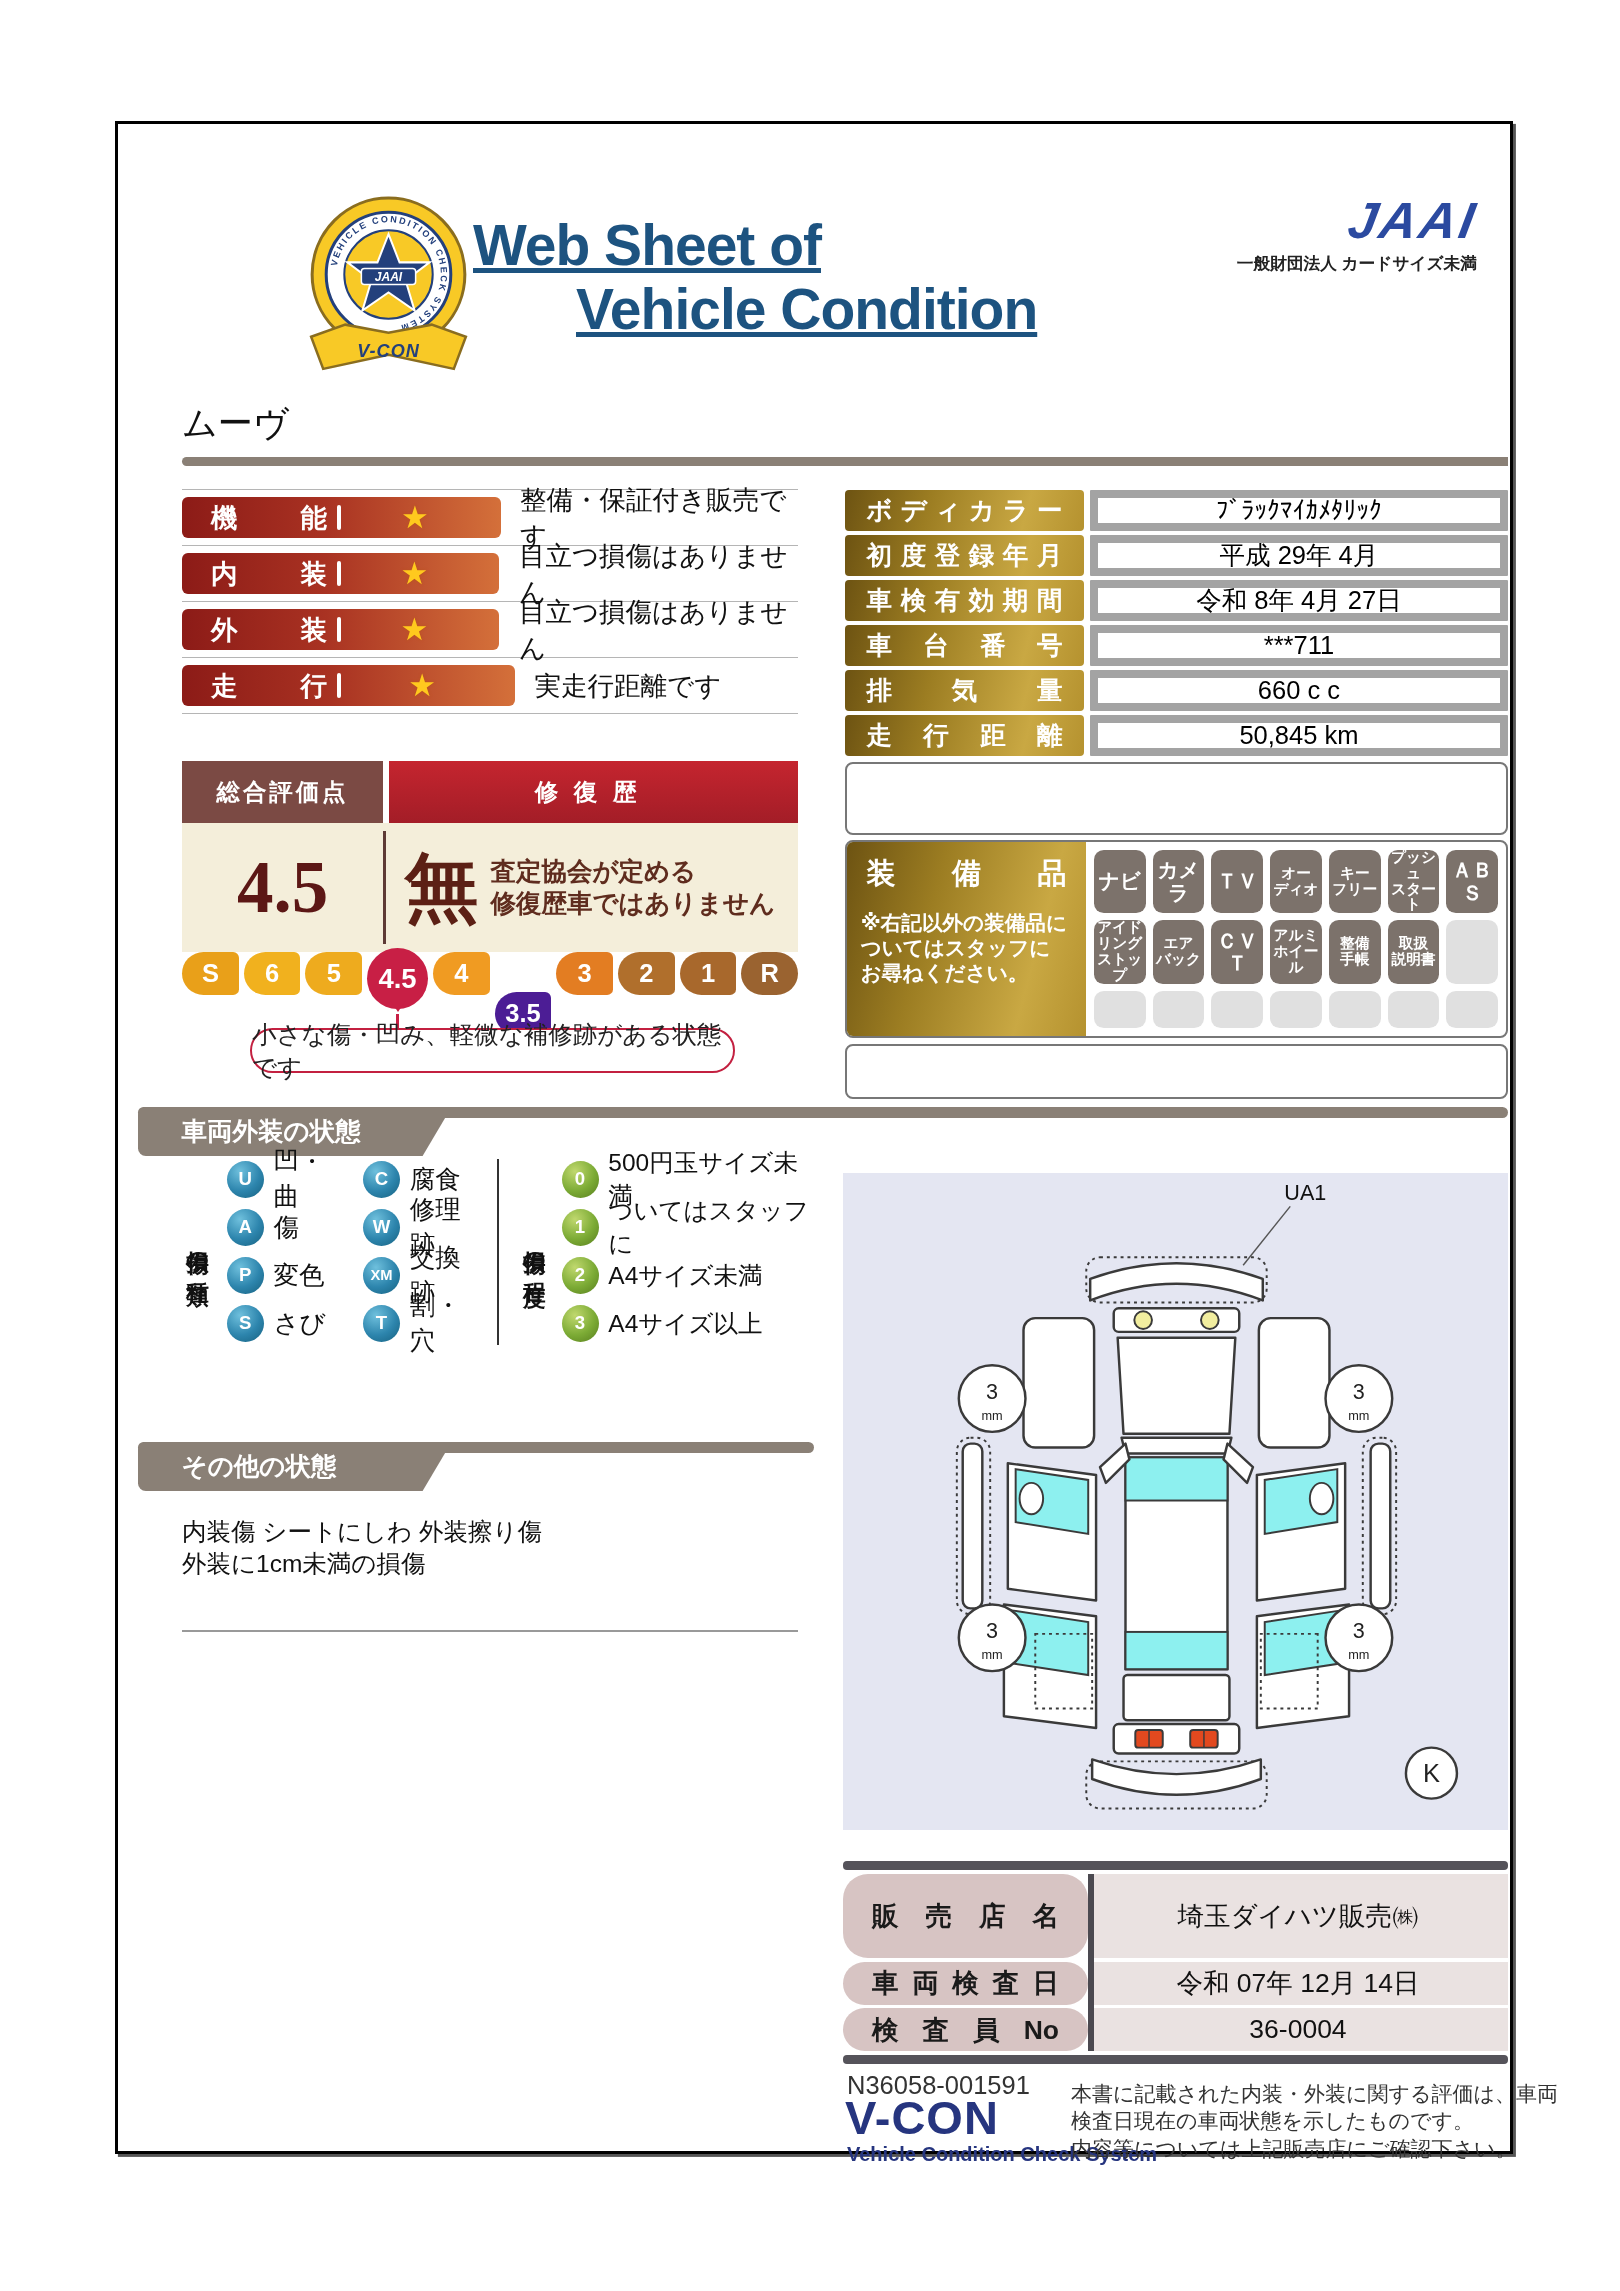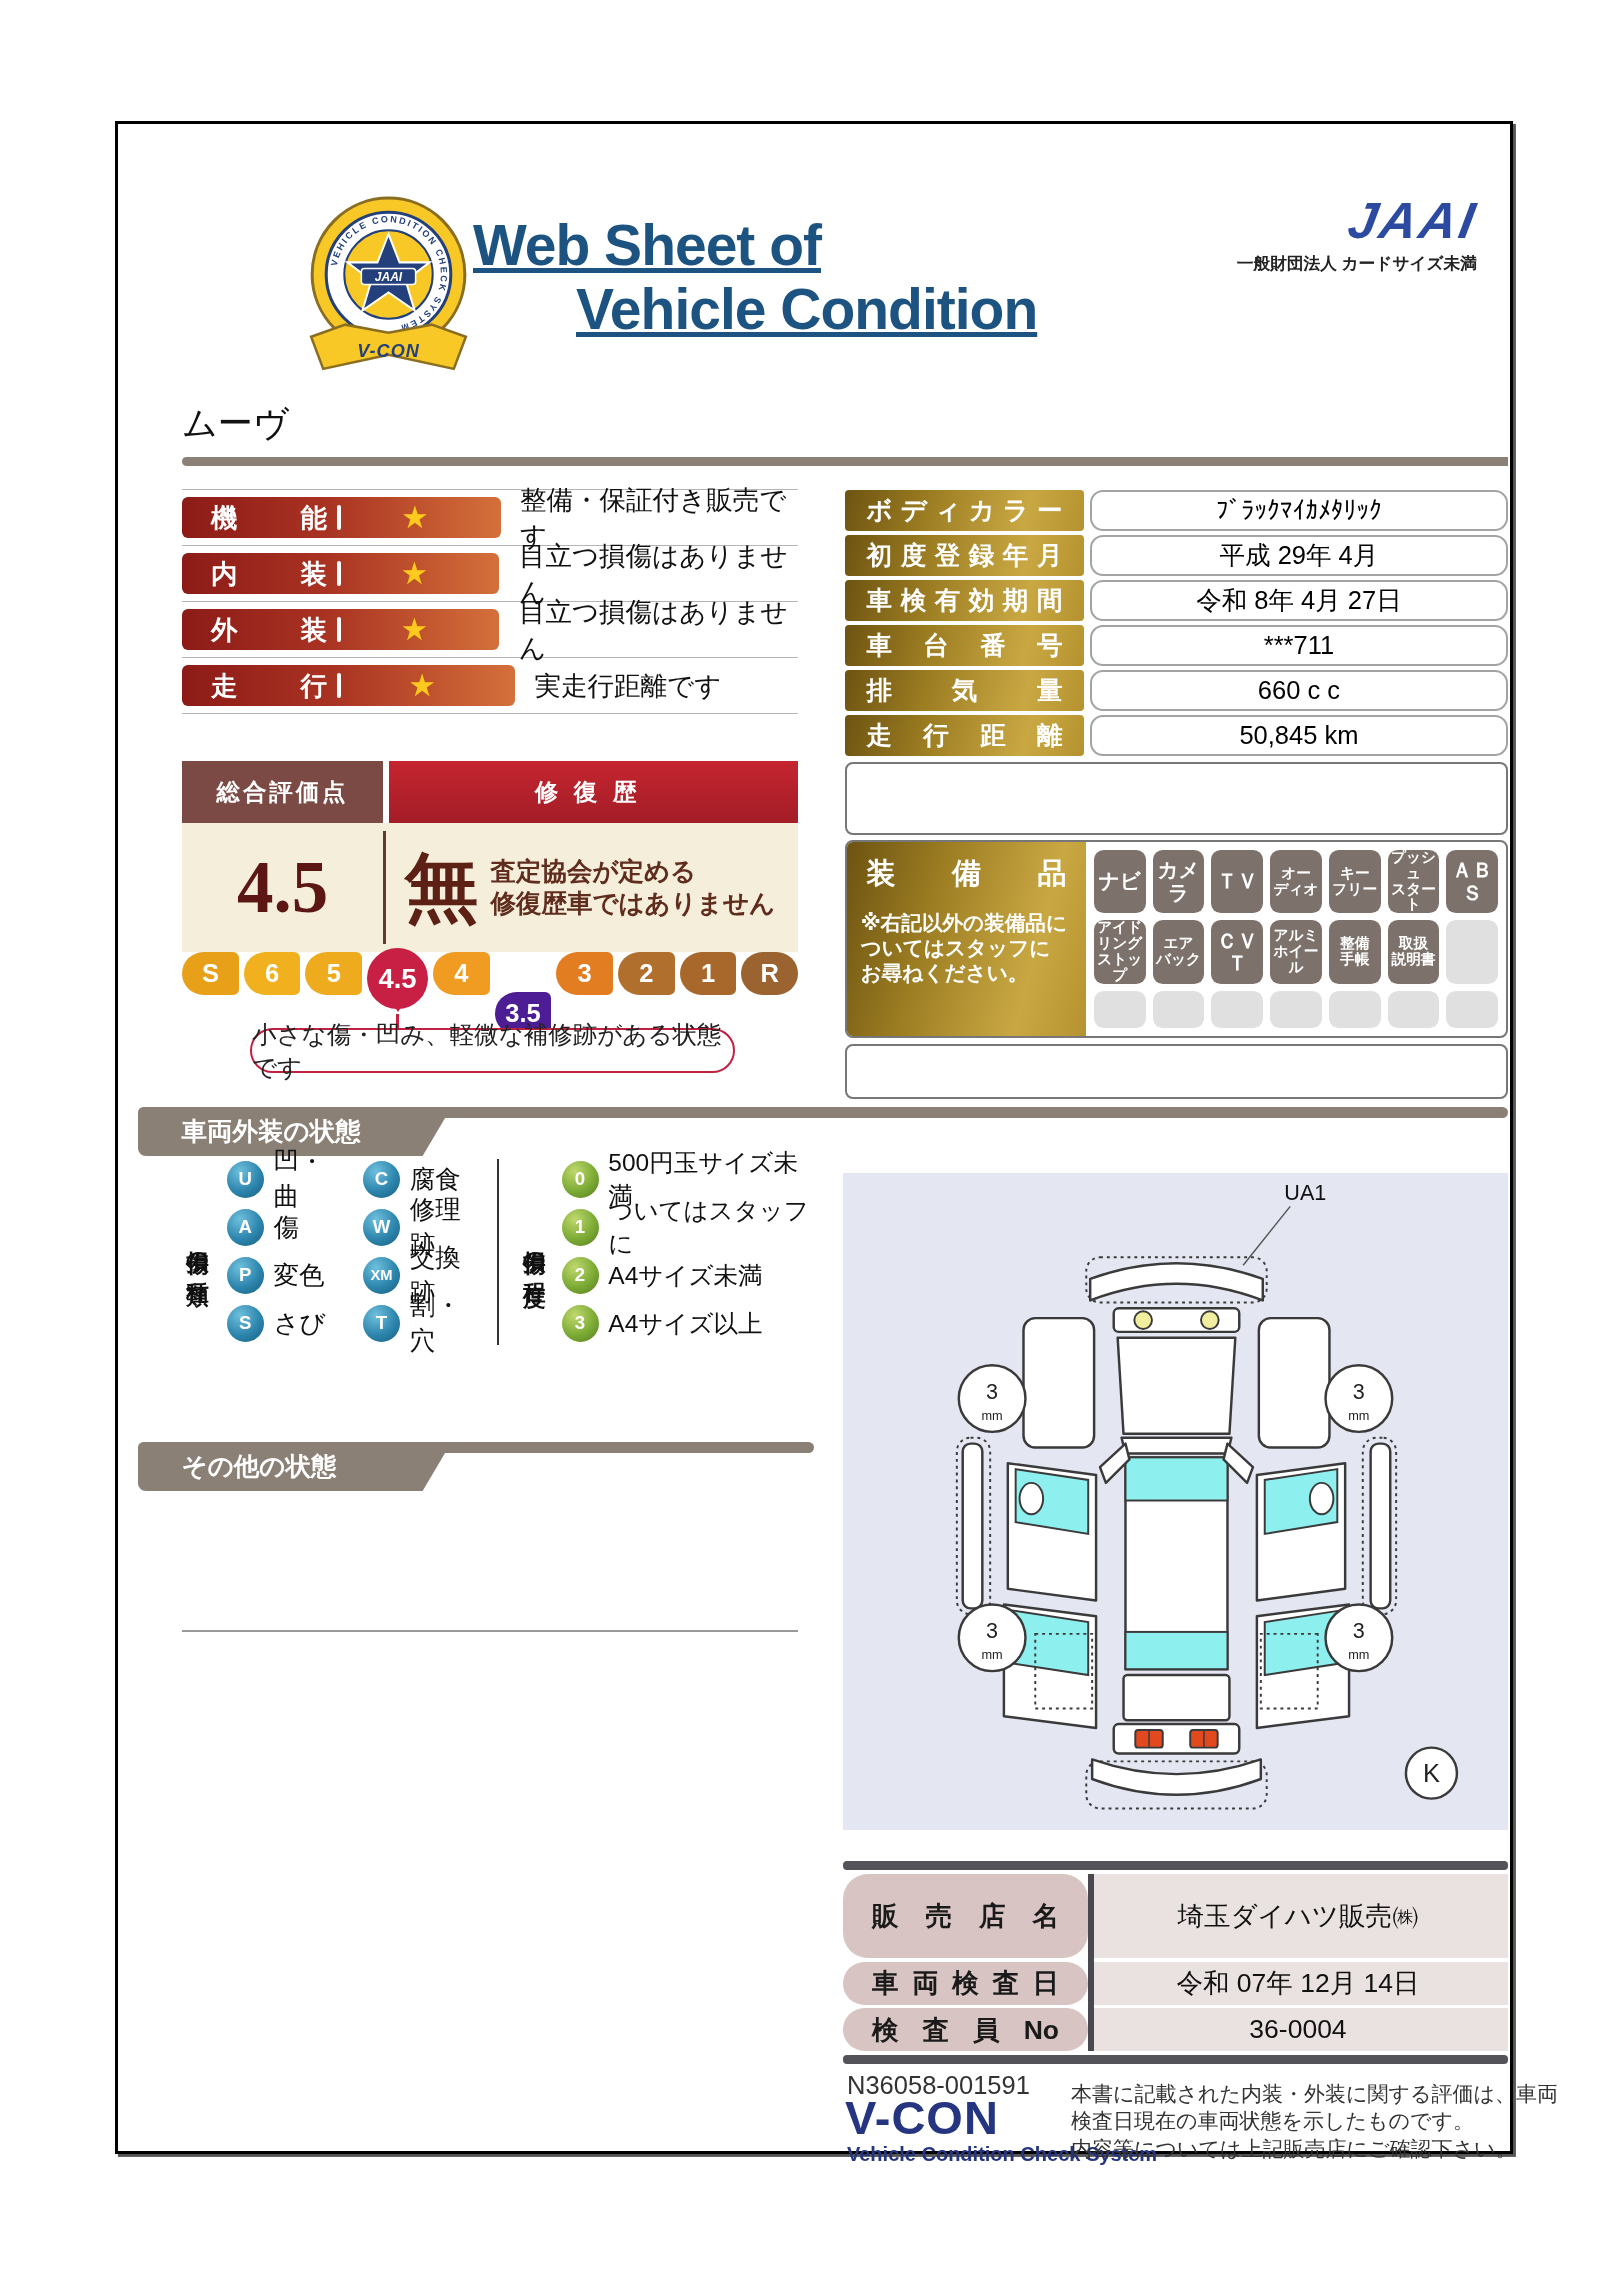--- a/index.html
+++ b/index.html
@@ -50,21 +50,21 @@
   .s7{background:#b06f2c;} .s8{background:#a8682c;} .s9{background:#9a6330;}
   .seg.sel{flex:none;width:61px;height:61px;border-radius:50%;background:#c81f45;margin-top:-3.9px;position:relative;z-index:2;font-size:27.4px;}
   .seg.sel::after{content:'';position:absolute;bottom:-10.8px;left:50%;transform:translateX(-50%);border:8.8px solid transparent;border-top:12.7px solid #c81f45;}
   .pin-line{left:278px;top:890px;width:2.9px;height:13.7px;background:#c81f45;}
   .callout{left:132px;top:904px;width:485px;height:45px;border:2.9px solid #c32040;border-radius:23.5px;background:#fff;display:flex;align-items:center;justify-content:center;font-size:24.5px;color:#222;box-sizing:border-box;}
 
   
   .spec-row{left:727px;width:663px;height:41px;display:flex;}
   .spec-label{width:239px;background:linear-gradient(105deg,#6d5312,#9c7d22 35%,#c9a843 75%,#b5922f);color:#fff;font-size:25.5px;font-weight:bold;border-radius:3.9px;display:flex;align-items:center;box-sizing:border-box;}
   .spec-label span{width:100%;padding:0 21.6px;text-align:justify;text-align-last:justify;}
-  .spec-value{flex:1;margin-left:5.9px;border:2px solid #a3a3a3;border-radius:13px;display:flex;align-items:center;justify-content:center;font-size:25.5px;color:#000;box-sizing:border-box;background:#fff;}
+  .spec-value{flex:1;margin-left:5.9px;border:8px solid #a3a3a3;border-radius:1px;display:flex;align-items:center;justify-content:center;font-size:25.5px;color:#000;box-sizing:border-box;background:#fff;}
   .empty-box{left:727px;width:663px;border:2px solid #777;border-radius:7.8px;box-sizing:border-box;background:#fff;}
 
   
   .equip{left:727px;top:716px;width:663px;height:198px;border:2px solid #777;border-radius:7.8px;box-sizing:border-box;display:flex;overflow:hidden;background:#fff;}
   .eq-gold{width:239px;background:linear-gradient(105deg,#6d5312,#9c7d22 35%,#c9a843 75%,#b5922f);color:#fff;padding:9.8px 13.7px;box-sizing:border-box;}
   .eq-title{font-size:29px;font-weight:bold;text-align:justify;text-align-last:justify;padding:2px 5.9px;}
   .eq-note{font-size:20.6px;font-weight:bold;margin-top:15.7px;line-height:1.2;}
   .eq-grid{flex:1;display:grid;grid-template-columns:repeat(7,1fr);grid-auto-rows:1fr;gap:6.9px;padding:7.8px;}
   .badge{border-radius:9.8px;display:flex;align-items:center;justify-content:center;text-align:center;font-size:14.7px;font-weight:bold;line-height:1.08;white-space:pre-line;}
   .badge.on{background:#7c726b;color:#fff;}
@@ -360,20 +360,22 @@
           <span class="ball green">3</span>
           <span class="lg-txt" style="font-size:24.5px">A4サイズ以上</span>
         </div>
     </div>
   </div>
 
   <div class="abs banner banner2">
     <div class="bar"></div>
     <div class="block">その他の状態</div>
   </div>
+  <div class="abs other-text preline">内装傷 シートにしわ 外装擦り傷
+外装に1cm未満の損傷</div>
   <div class="abs hr-bottom"></div>
 
   <svg class="abs diagram" viewBox="0 0 678 670">
     <style>
       .pnl{fill:#fff;stroke:#3a3a3a;stroke-width:2.5;stroke-linejoin:round;}
       .win{fill:#8df0ef;stroke:#3a3a3a;stroke-width:2;}
       .dot{fill:none;stroke:#3a3a3a;stroke-width:2;stroke-dasharray:3 4;}
     </style>
 
     <rect x="248" y="86" width="184" height="46" rx="14" class="dot"></rect>

